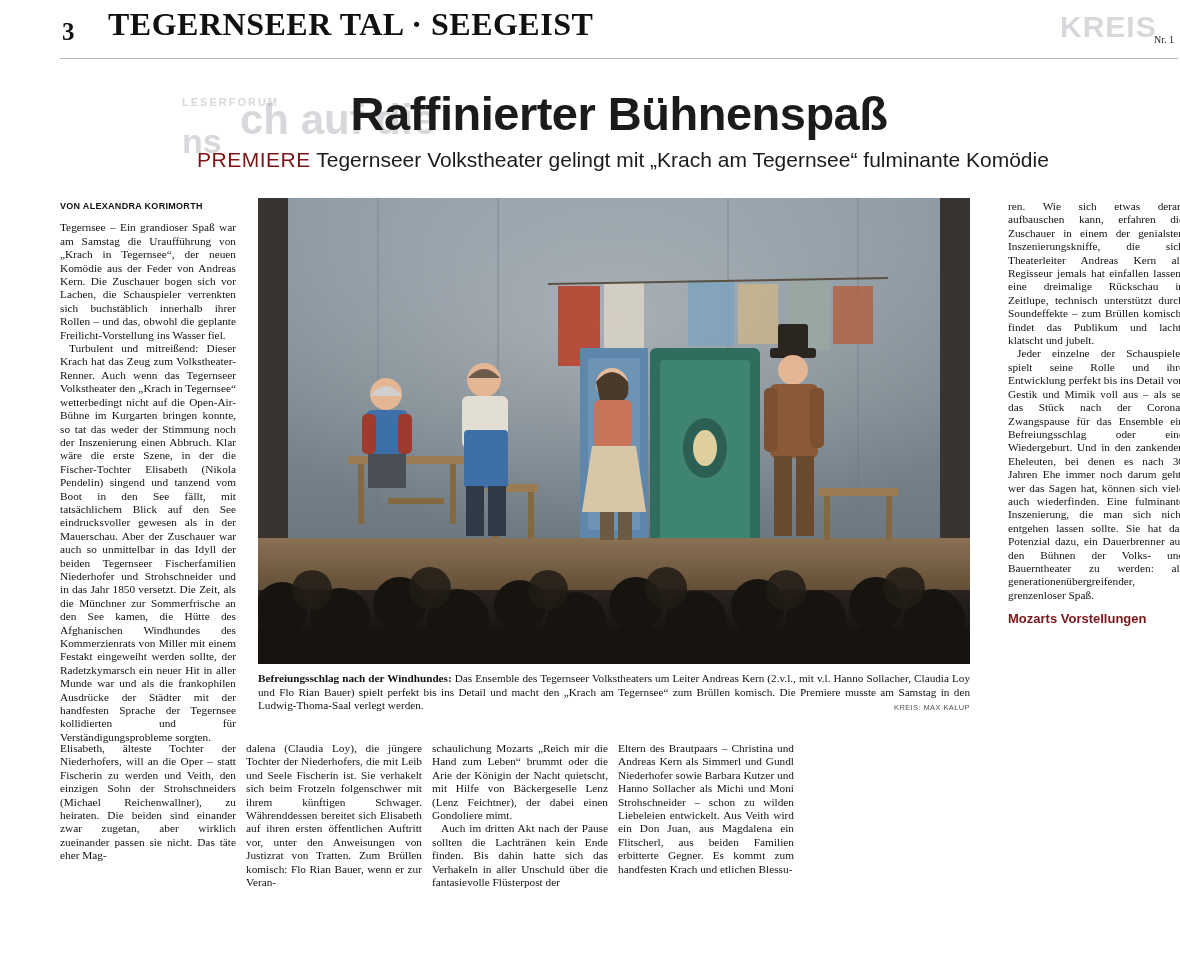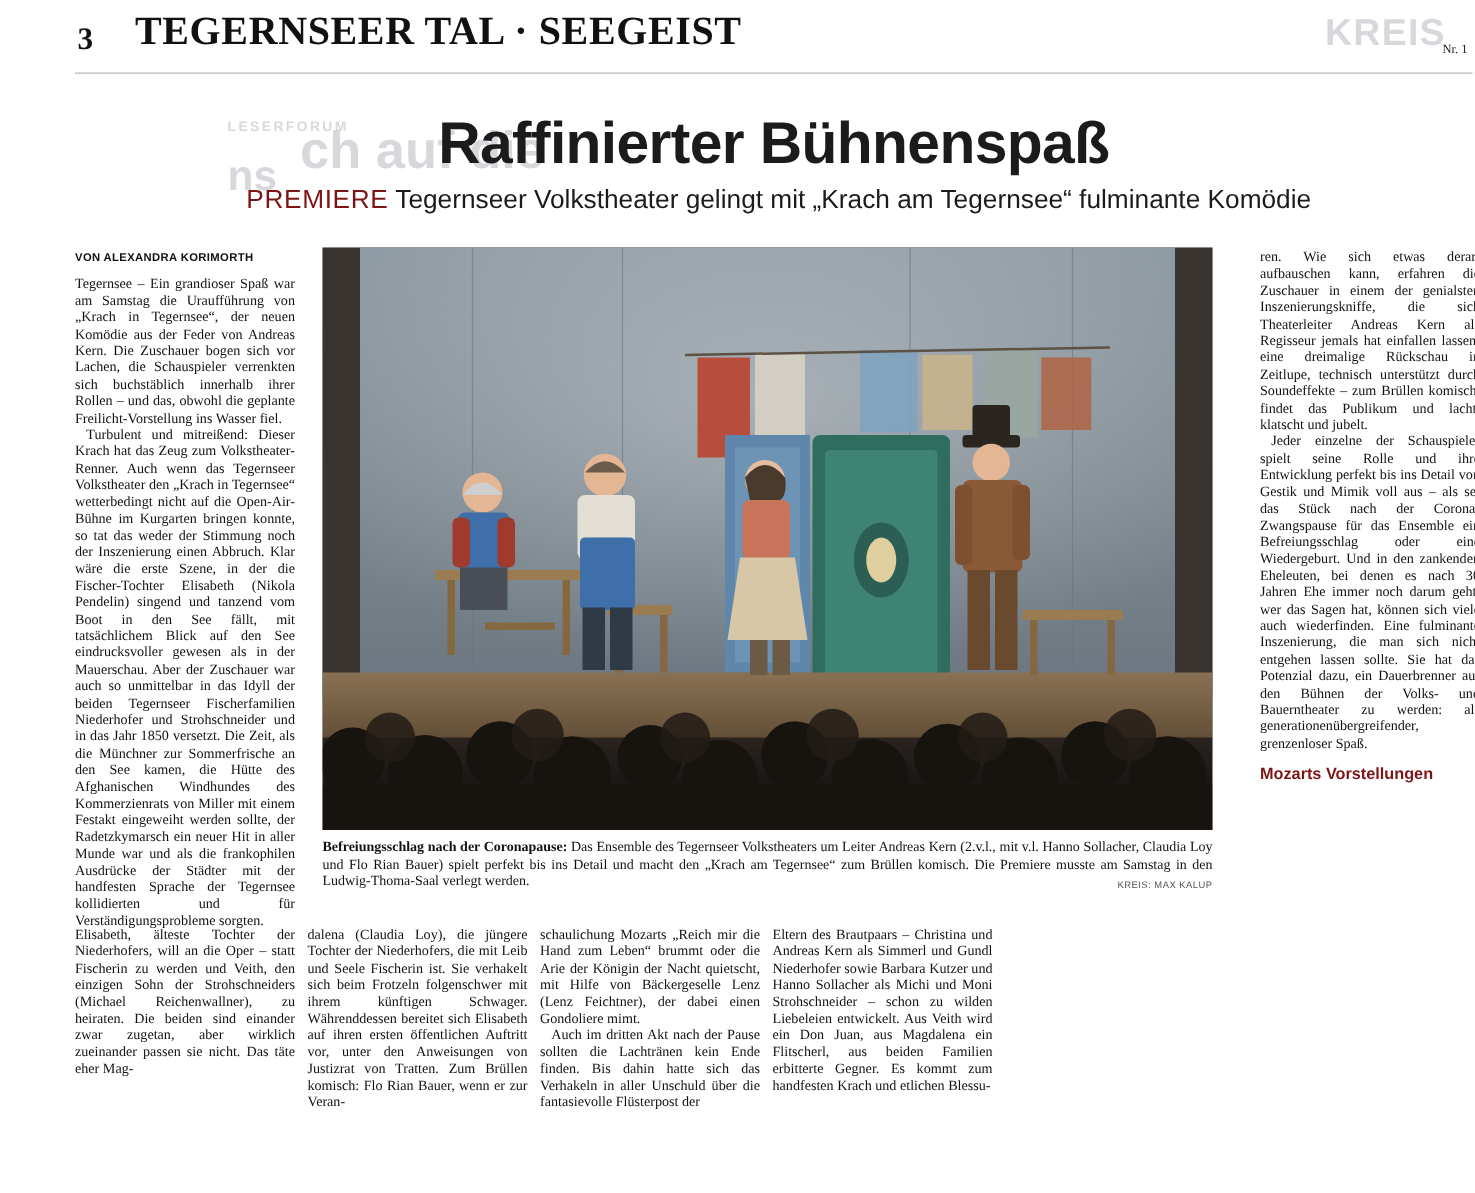--- a/index.html
+++ b/index.html
@@ -312,21 +312,21 @@
           <circle cx="172" cy="390" r="21"></circle>
         <circle cx="290" cy="392" r="20"></circle>
           <circle cx="408" cy="390" r="21"></circle>
         <circle cx="528" cy="392" r="20"></circle>
           <circle cx="646" cy="390" r="21"></circle>
       </g>
     </svg>
   </div>
 
   <div class="caption">
-    <b>Befreiungsschlag nach der Coronapause:</b><span> Das Ensemble des Tegernseer Volkstheaters um Leiter Andreas Kern (2.v.l., mit v.l. Hanno Sollacher, Claudia Loy und Flo Rian Bauer) spielt perfekt bis ins Detail und macht den „Krach am Tegernsee“ zum Brüllen komisch. Die Premiere musste am Samstag in den Ludwig-Thoma-Saal verlegt werden.</span>
+    <b>Befreiungsschlag nach der Windhundes:</b><span> Das Ensemble des Tegernseer Volkstheaters um Leiter Andreas Kern (2.v.l., mit v.l. Hanno Sollacher, Claudia Loy und Flo Rian Bauer) spielt perfekt bis ins Detail und macht den „Krach am Tegernsee“ zum Brüllen komisch. Die Premiere musste am Samstag in den Ludwig-Thoma-Saal verlegt werden.</span>
     <span class="credit">KREIS: MAX KALUP</span>
   </div>
 
   <div class="col" id="col1">
     <div class="byline">VON ALEXANDRA KORIMORTH</div>
     <p class="first"><span class="lead-place"></span><span>Tegernsee – Ein grandioser Spaß war am Samstag die Uraufführung von „Krach in Tegernsee“, der neuen Komödie aus der Feder von Andreas Kern. Die Zuschauer bogen sich vor Lachen, die Schauspieler verrenkten sich buchstäblich innerhalb ihrer Rollen – und das, obwohl die geplante Freilicht-Vorstellung ins Wasser fiel.</span></p>
     <p>Turbulent und mitreißend: Dieser Krach hat das Zeug zum Volkstheater-Renner. Auch wenn das Tegernseer Volkstheater den „Krach in Tegernsee“ wetterbedingt nicht auf die Open-Air-Bühne im Kurgarten bringen konnte, so tat das weder der Stimmung noch der Inszenierung einen Abbruch. Klar wäre die erste Szene, in der die Fischer-Tochter Elisabeth (Nikola Pendelin) singend und tanzend vom Boot in den See fällt, mit tatsächlichem Blick auf den See eindrucksvoller gewesen als in der Mauerschau. Aber der Zuschauer war auch so unmittelbar in das Idyll der beiden Tegernseer Fischerfamilien Niederhofer und Strohschneider und in das Jahr 1850 versetzt. Die Zeit, als die Münchner zur Sommerfrische an den See kamen, die Hütte des Afghanischen Windhundes des Kommerzienrats von Miller mit einem Festakt eingeweiht werden sollte, der Radetzkymarsch ein neuer Hit in aller Munde war und als die frankophilen Ausdrücke der Städter mit der handfesten Sprache der Tegernsee kollidierten und für Verständigungsprobleme sorgten.</p>
   </div>
 
   <div class="col" id="col2">

